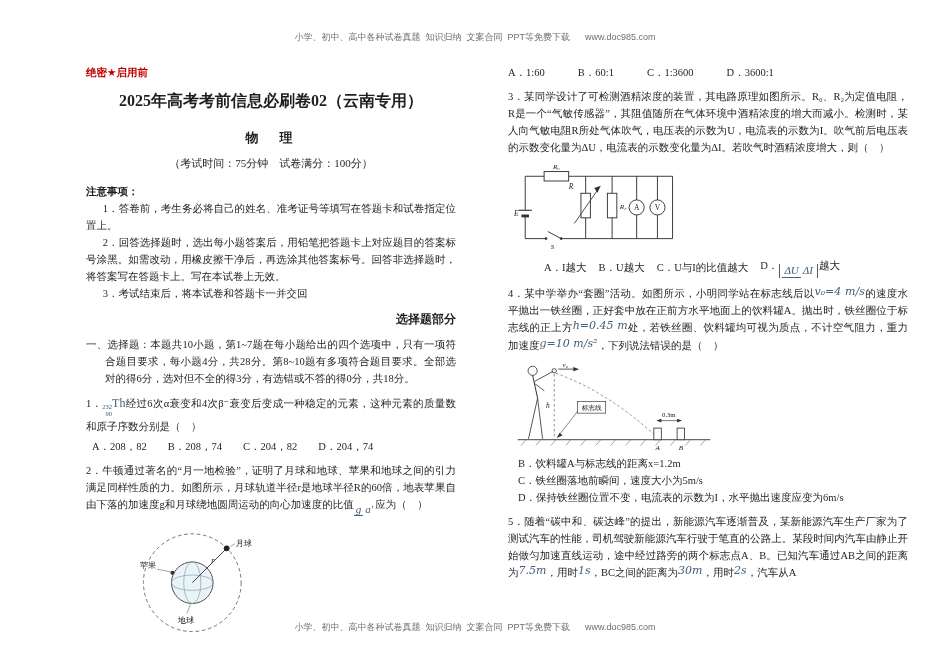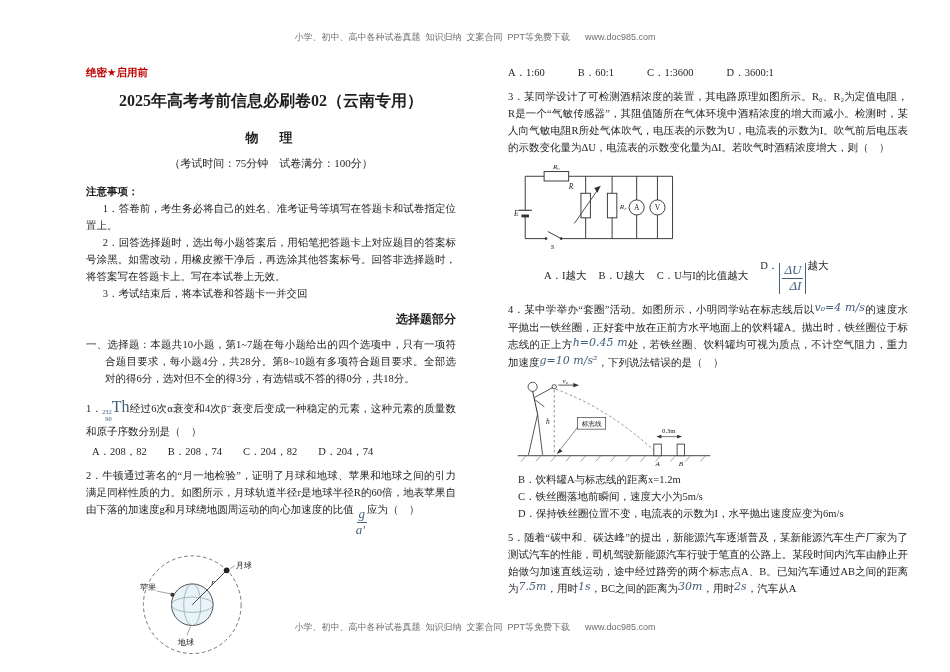--- a/index.html
+++ b/index.html
@@ -25,22 +25,22 @@
   .notice-item{text-indent:1.6em;}
   .section-head{text-align:right;font-weight:bold;font-size:12px;margin-top:8px;}
   .hang{padding-left:1.8em;text-indent:-1.8em;}
   .qpara{margin-top:7px !important;}
   .opts-inline{margin-top:3px !important;padding-left:6px;}
   
   .math{color:#44607a;font-style:italic;font-size:11px;position:relative;top:-2px;
         font-family:"DejaVu Serif",serif;white-space:nowrap;}
   .stack{display:inline-flex;flex-direction:column;align-items:flex-end;font-size:6.5px;
          line-height:1.05;vertical-align:-2px;color:#44607a;font-style:normal;}
-  .nsym{color:#44607a;font-size:16px;}
-  .frac{display:inline-flex;flex-direction:column;align-items:flex-end;font-size:13px;
+  .nsym{color:#44607a;font-size:12px;}
+  .frac{display:inline-flex;flex-direction:row;align-items:flex-start;font-size:11px;
         line-height:1.15;vertical-align:-5px;font-style:italic;color:#44607a;}
   .frac .num{border-bottom:0.5px solid #44607a;padding:0 2px;}
   .frac .den{padding:0 2px;}
   .absfrac{display:inline-flex;align-items:center;border-left:1px solid #44607a;
            border-right:1px solid #44607a;padding:0 2px;margin:0 1px;vertical-align:-5px;}
   .absfrac .frac{vertical-align:baseline;}
   
   .optrow{display:flex;gap:33px;align-items:center;}
   .optrow.tight{gap:12px;margin-top:5px;margin-left:36px;}
   .optlist{margin-top:2px;}

